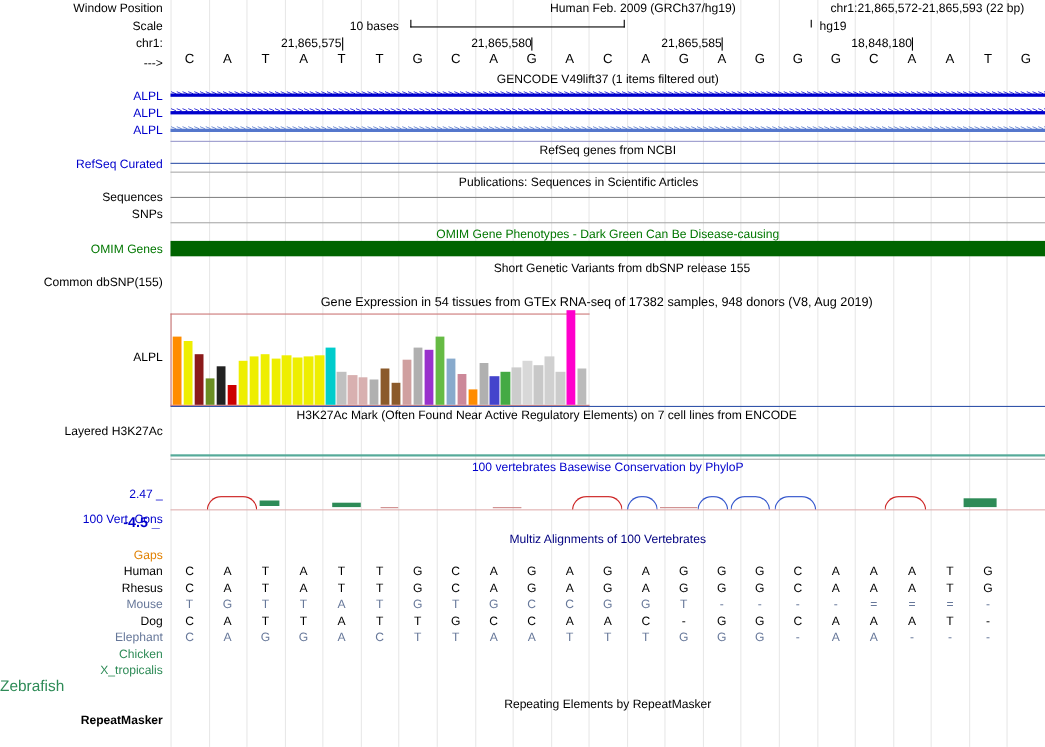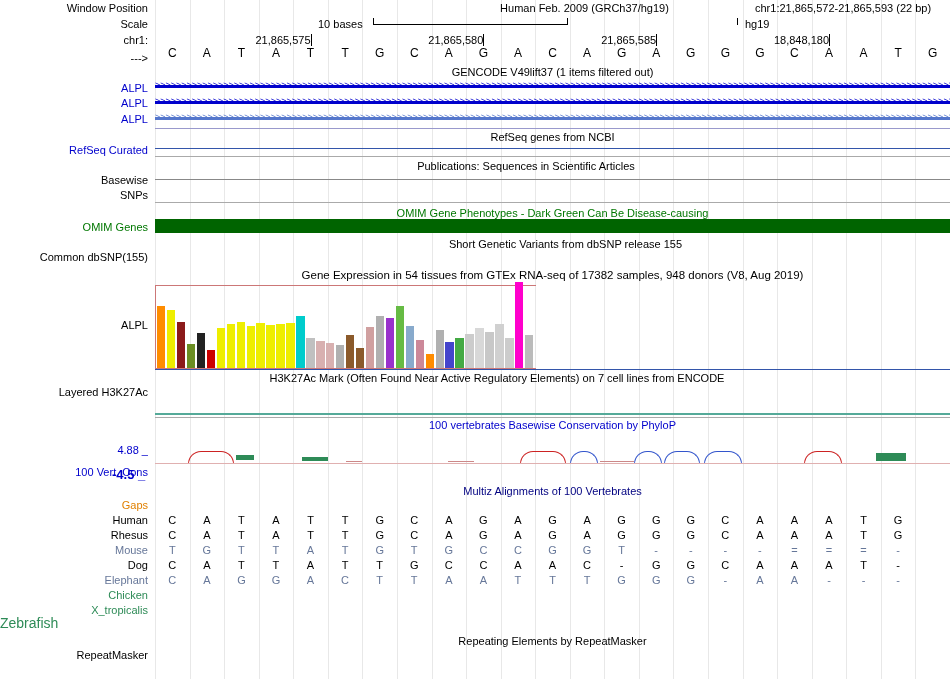--- a/index.html
+++ b/index.html
@@ -130,33 +130,33 @@
 <div class="abs genebar" style="left:155px;top:117px;width:795px;background:#5577cc;height:3px;"></div>
 <div class="abs arrowtext" style="left:155px;top:112px;width:795px;color:#5577cc;">&gt;&gt;&gt;&gt;&gt;&gt;&gt;&gt;&gt;&gt;&gt;&gt;&gt;&gt;&gt;&gt;&gt;&gt;&gt;&gt;&gt;&gt;&gt;&gt;&gt;&gt;&gt;&gt;&gt;&gt;&gt;&gt;&gt;&gt;&gt;&gt;&gt;&gt;&gt;&gt;&gt;&gt;&gt;&gt;&gt;&gt;&gt;&gt;&gt;&gt;&gt;&gt;&gt;&gt;&gt;&gt;&gt;&gt;&gt;&gt;&gt;&gt;&gt;&gt;&gt;&gt;&gt;&gt;&gt;&gt;&gt;&gt;&gt;&gt;&gt;&gt;&gt;&gt;&gt;&gt;&gt;&gt;&gt;&gt;&gt;&gt;&gt;&gt;&gt;&gt;&gt;&gt;&gt;&gt;&gt;&gt;&gt;&gt;&gt;&gt;&gt;&gt;&gt;&gt;&gt;&gt;&gt;&gt;&gt;&gt;&gt;&gt;&gt;&gt;&gt;&gt;&gt;&gt;&gt;&gt;&gt;&gt;&gt;&gt;&gt;&gt;&gt;&gt;&gt;&gt;&gt;&gt;&gt;&gt;&gt;&gt;&gt;&gt;&gt;&gt;&gt;&gt;&gt;&gt;&gt;&gt;&gt;&gt;&gt;&gt;&gt;&gt;&gt;&gt;&gt;&gt;&gt;&gt;&gt;&gt;&gt;&gt;&gt;&gt;&gt;&gt;&gt;&gt;&gt;&gt;&gt;&gt;&gt;&gt;&gt;&gt;</div>
 
 <div class="hline" style="left:155px;top:128px;width:795px;"></div>
 <div class="abs ctr" style="left:155px;top:131px;width:795px;">RefSeq genes from NCBI</div>
 <div class="abs lbl blue" style="left:0;top:144px;width:148px;">RefSeq Curated</div>
 <div class="hline" style="left:155px;top:148px;width:795px;background:#3355aa;"></div>
 
 <div class="hline" style="left:155px;top:156px;width:795px;background:#aaaaaa;"></div>
 <div class="abs ctr" style="left:155px;top:160px;width:696px;margin-left:23px;">Publications: Sequences in Scientific Articles</div>
-<div class="abs lbl" style="left:0;top:174px;width:148px;">Basewise</div>
+<div class="abs lbl" style="left:0;top:174px;width:148px;">Sequences</div>
 <div class="hline" style="left:155px;top:179px;width:795px;background:#888888;"></div>
 <div class="abs lbl" style="left:0;top:189px;width:148px;">SNPs</div>
 
 <div class="hline" style="left:155px;top:202px;width:795px;background:#aaaaaa;"></div>
 <div class="abs ctr green" style="left:155px;top:207px;width:795px;">OMIM Gene Phenotypes - Dark Green Can Be Disease-causing</div>
 <div class="abs lbl green" style="left:0;top:221px;width:148px;">OMIM Genes</div>
 <div class="omimbar" style="left:155px;top:219px;width:795px;height:14px;"></div>
 
 <div class="abs ctr" style="left:137px;top:238px;width:819px;padding-left:19px;">Short Genetic Variants from dbSNP release 155</div>
 <div class="abs lbl" style="left:0;top:251px;width:148px;">Common dbSNP(155)</div>
 
-<div class="abs ctr" style="left:155px;top:269px;width:795px;font-size:11.5px;">Gene Expression in 54 tissues from GTEx RNA-seq of 17382 samples, 948 donors (V8, Aug 2019)</div>
+<div class="abs ctr" style="left:145px;top:269px;width:795px;font-size:11.5px;">Gene Expression in 54 tissues from GTEx RNA-seq of 17382 samples, 948 donors (V8, Aug 2019)</div>
 <div class="abs lbl" style="left:0;top:319px;width:148px;">ALPL</div>
 <div class="abs" id="gtexpanel" style="left:155px;top:285px;width:380px;height:82px;border-left:1px solid #cc7777;border-top:1px solid #cc7777;border-bottom:1px solid #cc7777;">
     <div class="bar" style="left: 1px; width: 8.34737px; height: 62px; background: rgb(255, 140, 0);"></div>
     <div class="bar" style="left: 10.9474px; width: 8.34737px; height: 58px; background: rgb(238, 238, 0);"></div>
     <div class="bar" style="left: 20.8947px; width: 8.34737px; height: 46px; background: rgb(139, 26, 26);"></div>
     <div class="bar" style="left: 30.8421px; width: 8.34737px; height: 24px; background: rgb(107, 142, 35);"></div>
     <div class="bar" style="left: 40.7895px; width: 8.34737px; height: 35px; background: rgb(34, 34, 34);"></div>
     <div class="bar" style="left: 50.7368px; width: 8.34737px; height: 18px; background: rgb(204, 0, 0);"></div>
     <div class="bar" style="left: 60.6842px; width: 8.34737px; height: 40px; background: rgb(238, 238, 0);"></div>
     <div class="bar" style="left: 70.6316px; width: 8.34737px; height: 44px; background: rgb(238, 238, 0);"></div>
@@ -192,21 +192,21 @@
     <div class="bar" style="left: 369.053px; width: 8.34737px; height: 33px; background: rgb(187, 187, 187);"></div>
   </div>
 
 <div class="hline" style="left:155px;top:369px;width:795px;background:#3355aa;"></div>
 <div class="abs ctr" style="left:155px;top:372px;width:684px;">H3K27Ac Mark (Often Found Near Active Regulatory Elements) on 7 cell lines from ENCODE</div>
 <div class="abs lbl" style="left:0;top:386px;width:148px;">Layered H3K27Ac</div>
 <div class="hline" style="left:155px;top:413px;width:795px;background:#55aa99;height:2px;"></div>
 
 <div class="hline" style="left:155px;top:417px;width:795px;background:#aaaaaa;"></div>
 <div class="abs ctr blue" style="left:155px;top:419px;width:795px;">100 vertebrates Basewise Conservation by PhyloP</div>
-<div class="abs lbl blue" style="left:0;top:444px;width:148px;">4.88 _</div>
+<div class="abs lbl blue" style="left:0;top:444px;width:148px;">2.47 _</div>
 
 <div class="abs lbl blue" style="left:0;top:466px;width:148px;">100 Vert. Cons</div>
 
 <div class="abs blue" style="left:112px;top:467px;font-size:13px;font-weight:bold;">-4.5 _</div>
 
 <div class="abs" id="conspanel" style="left:155px;top:437px;width:795px;height:42px;">
     <div style="position: absolute; left: 33px; top: 14px; width: 44px; height: 12px; border-top: 1px solid rgb(204, 34, 34); border-right: 1px solid rgb(204, 34, 34); border-left: 1px solid rgb(204, 34, 34); border-image: initial; border-bottom: none; border-radius: 22px 22px 0px 0px;"></div>
     <div style="position: absolute; left: 81px; top: 18px; width: 18px; height: 5px; background: rgb(46, 139, 87);"></div>
     <div style="position: absolute; left: 147px; top: 20px; width: 26px; height: 4px; background: rgb(46, 139, 87);"></div>
     <div style="position: absolute; left: 191px; top: 24px; width: 16px; height: 1px; background: rgb(204, 136, 136);"></div>
@@ -342,13 +342,13 @@
     <div style="position: absolute; left: 528.761px; top: 60px; width: 14px; text-align: center; font-size: 11px; color: rgb(102, 119, 153);">G</div>
     <div style="position: absolute; left: 563.326px; top: 60px; width: 14px; text-align: center; font-size: 11px; color: rgb(102, 119, 153);">-</div>
     <div style="position: absolute; left: 597.891px; top: 60px; width: 14px; text-align: center; font-size: 11px; color: rgb(102, 119, 153);">A</div>
     <div style="position: absolute; left: 632.457px; top: 60px; width: 14px; text-align: center; font-size: 11px; color: rgb(102, 119, 153);">A</div>
     <div style="position: absolute; left: 667.022px; top: 60px; width: 14px; text-align: center; font-size: 11px; color: rgb(102, 119, 153);">-</div>
     <div style="position: absolute; left: 701.587px; top: 60px; width: 14px; text-align: center; font-size: 11px; color: rgb(102, 119, 153);">-</div>
     <div style="position: absolute; left: 736.152px; top: 60px; width: 14px; text-align: center; font-size: 11px; color: rgb(102, 119, 153);">-</div>
   </div>
 
 <div class="abs ctr" style="left:155px;top:635px;width:795px;">Repeating Elements by RepeatMasker</div>
-<div class="abs lbl" style="left:0;top:649px;width:148px;">RepeatMasker</div>
+<div class="abs lbl" style="left:0;top:649px;width:148px;font-weight:bold;">RepeatMasker</div>
 
 </body></html>

